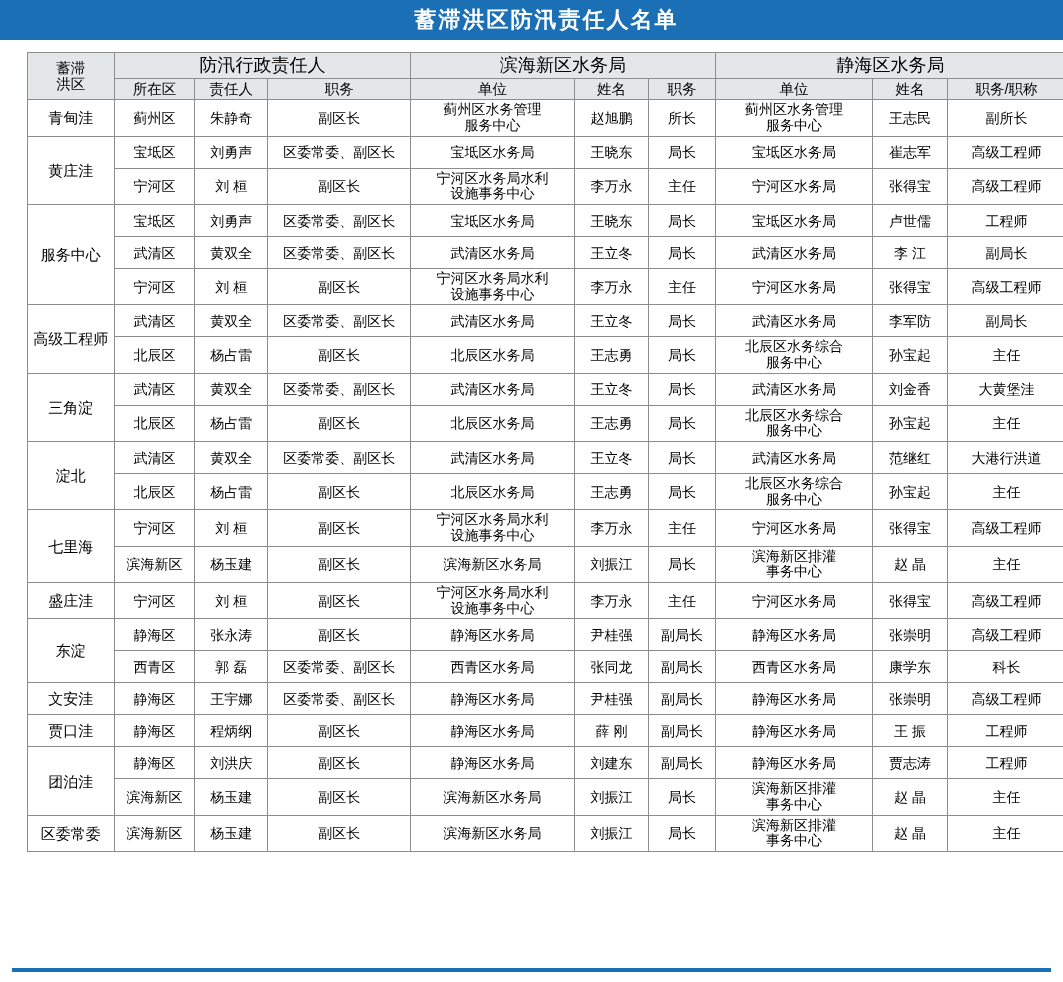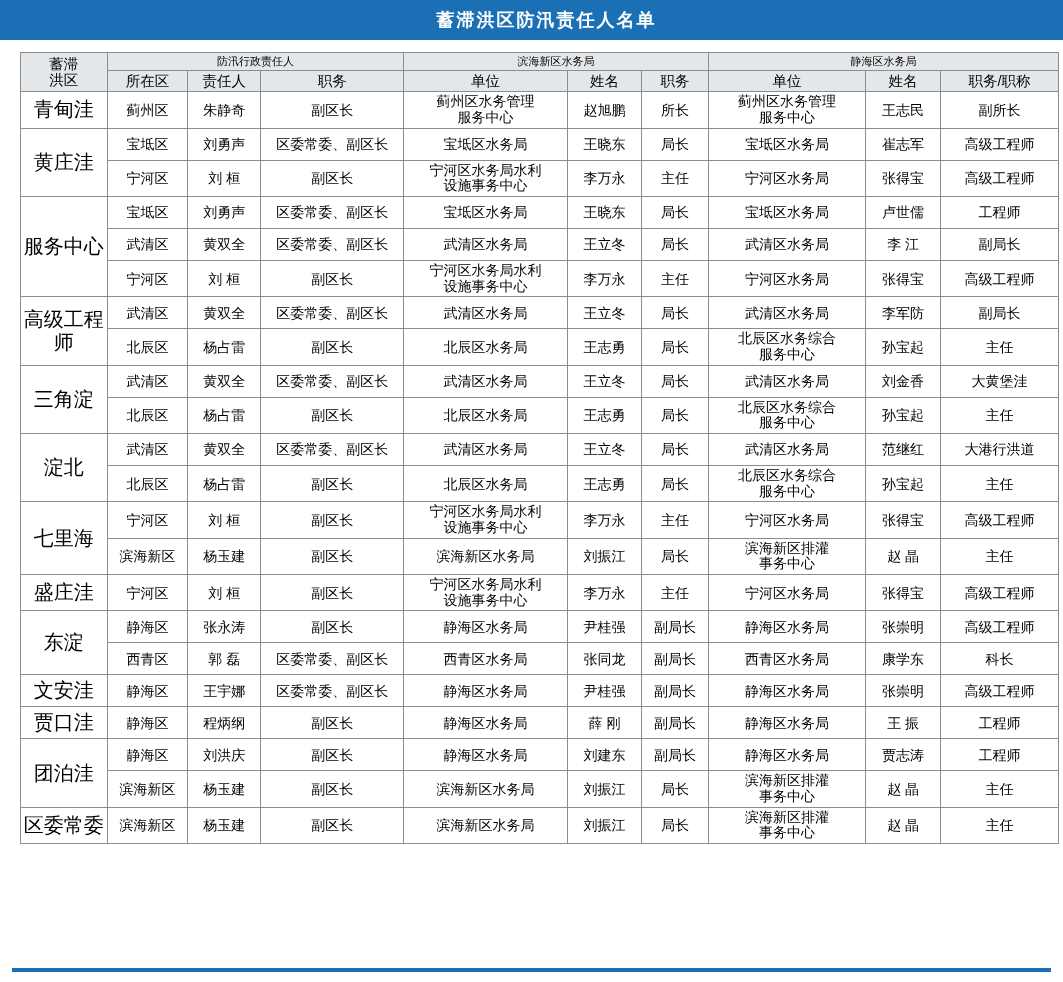--- a/index.html
+++ b/index.html
@@ -23,27 +23,27 @@
   .title-bar {
     background: #1b6fb5;
     height: 40px;
     display: flex;
     align-items: center;
     justify-content: center;
     margin: 0 0 12px 0;
   }
   .title-bar .title-text {
     color: #ffffff;
-    font-size: 18px;
+    font-size: 22px;
     font-weight: bold;
     letter-spacing: 2px;
     margin-left: 30px;
   }
   .table-wrap {
-    padding: 0 20px;
+    padding: 0 27px;
     box-sizing: border-box;
   }
   table.sheet {
     border-collapse: collapse;
     width: 1039px;
     table-layout: fixed;
     font-size: 14px;
   }
   table.sheet td, table.sheet th {
     border: 1px solid #8d8d8d;
@@ -53,28 +53,28 @@
     line-height: 1.15;
     font-weight: normal;
     word-break: break-all;
   }
   thead th {
     background: #e3e7ea;
     font-weight: bold;
     font-size: 14.5px;
   }
   thead th.grp {
-    font-size: 11px;
+    font-size: 18px;
   }
   tbody td {
     height: 27px;
   }
   td.zone {
     font-weight: bold;
-    font-size: 20px;
+    font-size: 15px;
   }
   .two-line {
     display: block;
     line-height: 1.12;
   }
   .footer-rule {
     position: absolute;
     left: 12px;
     right: 12px;
     bottom: 10px;

